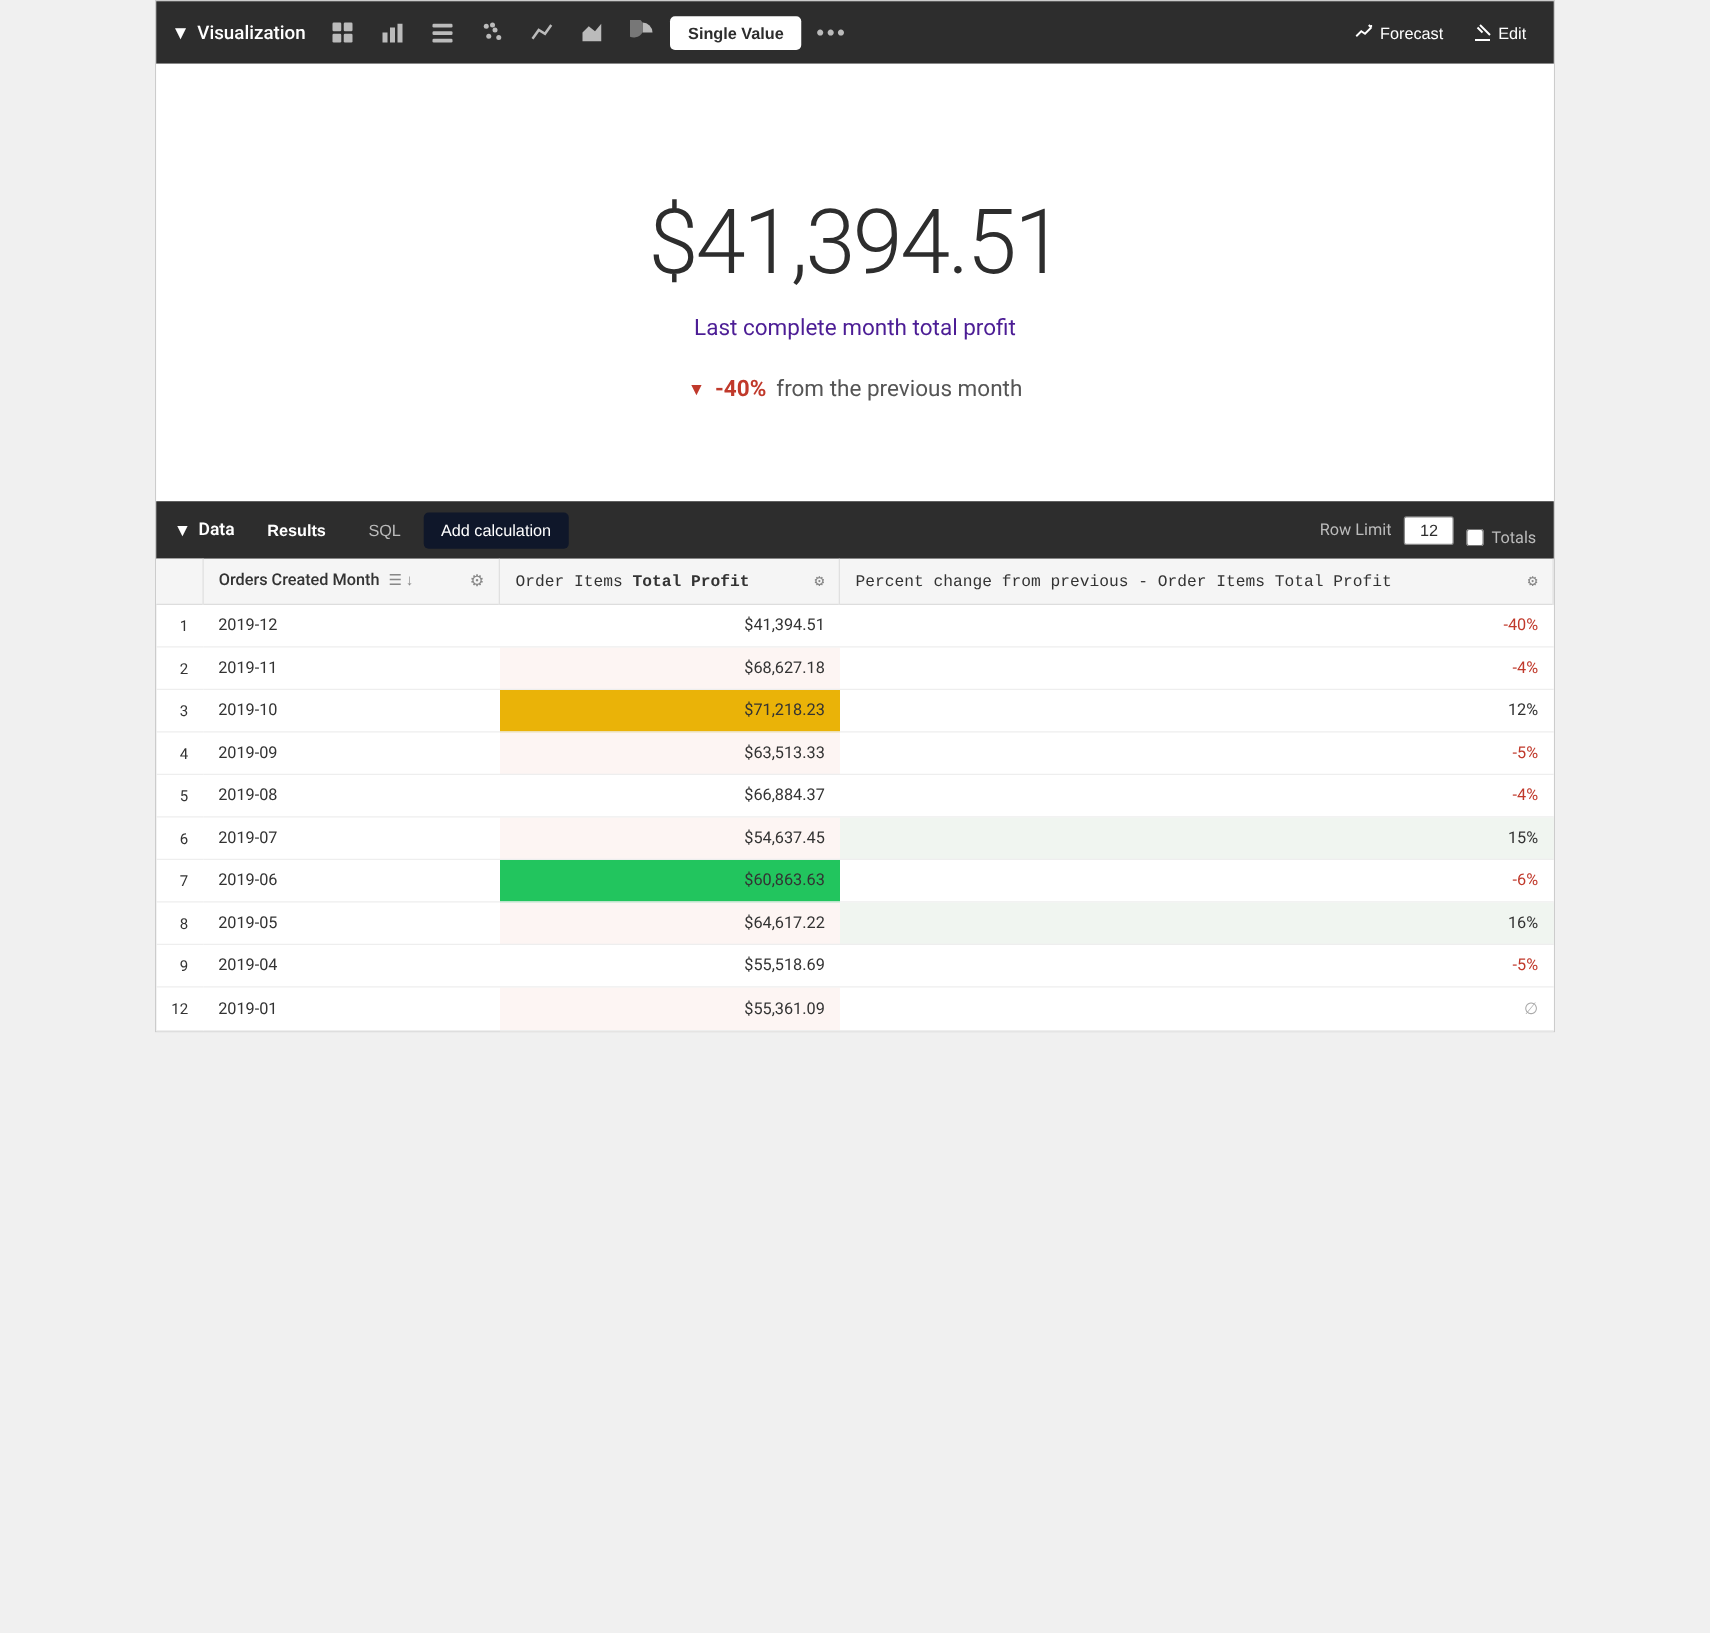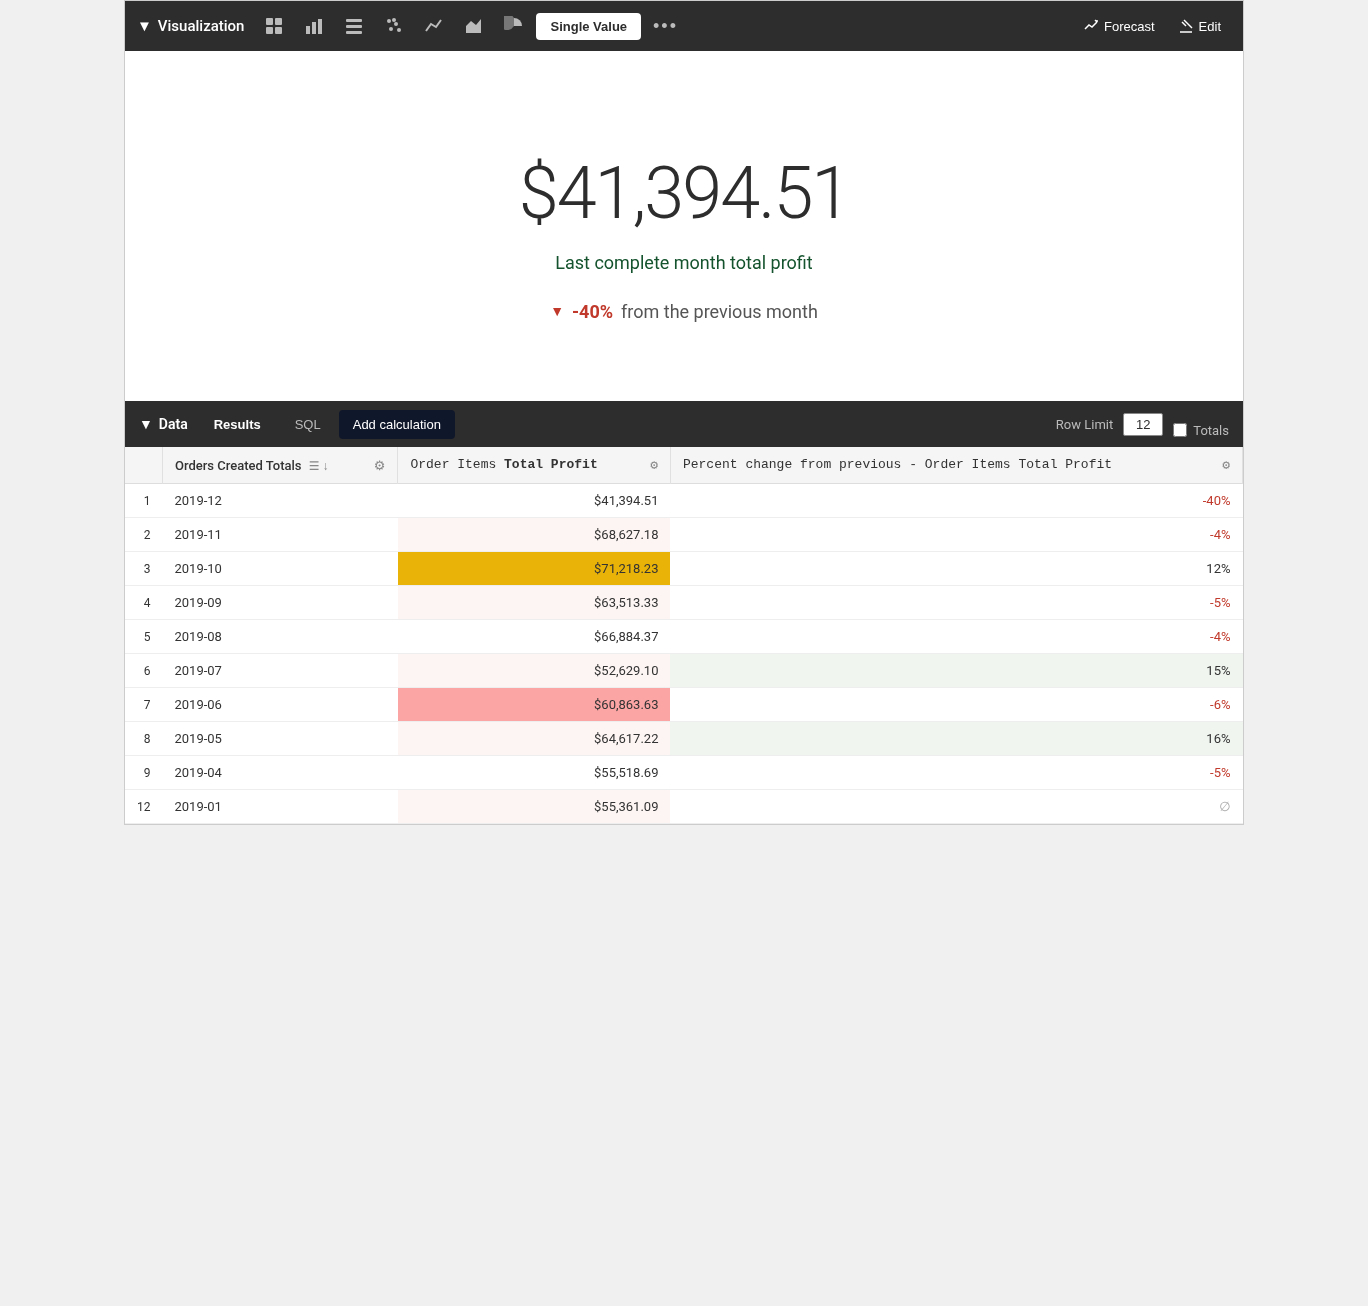--- a/index.html
+++ b/index.html
@@ -110,21 +110,21 @@
     .main-value {
       font-size: 72px;
       font-weight: 300;
       color: #2d2d2d;
       letter-spacing: -2px;
       margin-bottom: 16px;
     }
 
     .value-label {
       font-size: 18px;
-      color: #14532d;
+      color: #4c1d95;
       margin-bottom: 28px;
     }
 
     .comparison {
       display: flex;
       align-items: center;
       gap: 8px;
       font-size: 18px;
       color: #555;
     }
@@ -403,21 +403,21 @@
       <input type="checkbox" class="totals-checkbox" style="">
       <span>Totals</span>
     </label>
   </div>
 
   <table class="data-table">
     <thead>
       <tr>
         <th style="width:30px; background:#f5f5f5;"></th>
         <th>
-          <span class="col-title">Orders Created Totals</span>
+          <span class="col-title">Orders Created Month</span>
           <span class="col-icon">☰ ↓</span>
           <span class="gear-icon">⚙</span>
         </th>
         <th class="right">
           <span class="col-title">Order Items </span><span class="col-title bold">Total Profit</span>
           <span class="gear-icon">⚙</span>
         </th>
         <th class="right">
           <span class="col-title">Percent change from previous - Order Items Total Profit</span>
           <span class="gear-icon">⚙</span>
@@ -451,27 +451,27 @@
   </tr>
         <tr>
     <td class="row-num">5</td>
     <td>2019-08</td>
     <td class="num profit-cell" style="background:#fff">$66,884.37</td>
     <td class="num pct-cell" style="background:#fff; color:#c0392b">-4%</td>
   </tr>
         <tr>
     <td class="row-num">6</td>
     <td>2019-07</td>
-    <td class="num profit-cell" style="background:#fdf5f3">$52,629.10</td>
+    <td class="num profit-cell" style="background:#fdf5f3">$54,637.45</td>
     <td class="num pct-cell" style="background:#f0f5f0; color:#333">15%</td>
   </tr>
         <tr>
     <td class="row-num">7</td>
     <td>2019-06</td>
-    <td class="num profit-cell" style="background:#fca5a5">$60,863.63</td>
+    <td class="num profit-cell" style="background:#22c55e">$60,863.63</td>
     <td class="num pct-cell" style="background:#fff; color:#c0392b">-6%</td>
   </tr>
         <tr>
     <td class="row-num">8</td>
     <td>2019-05</td>
     <td class="num profit-cell" style="background:#fdf5f3">$64,617.22</td>
     <td class="num pct-cell" style="background:#f0f5f0; color:#333">16%</td>
   </tr>
         <tr>
     <td class="row-num">9</td>

